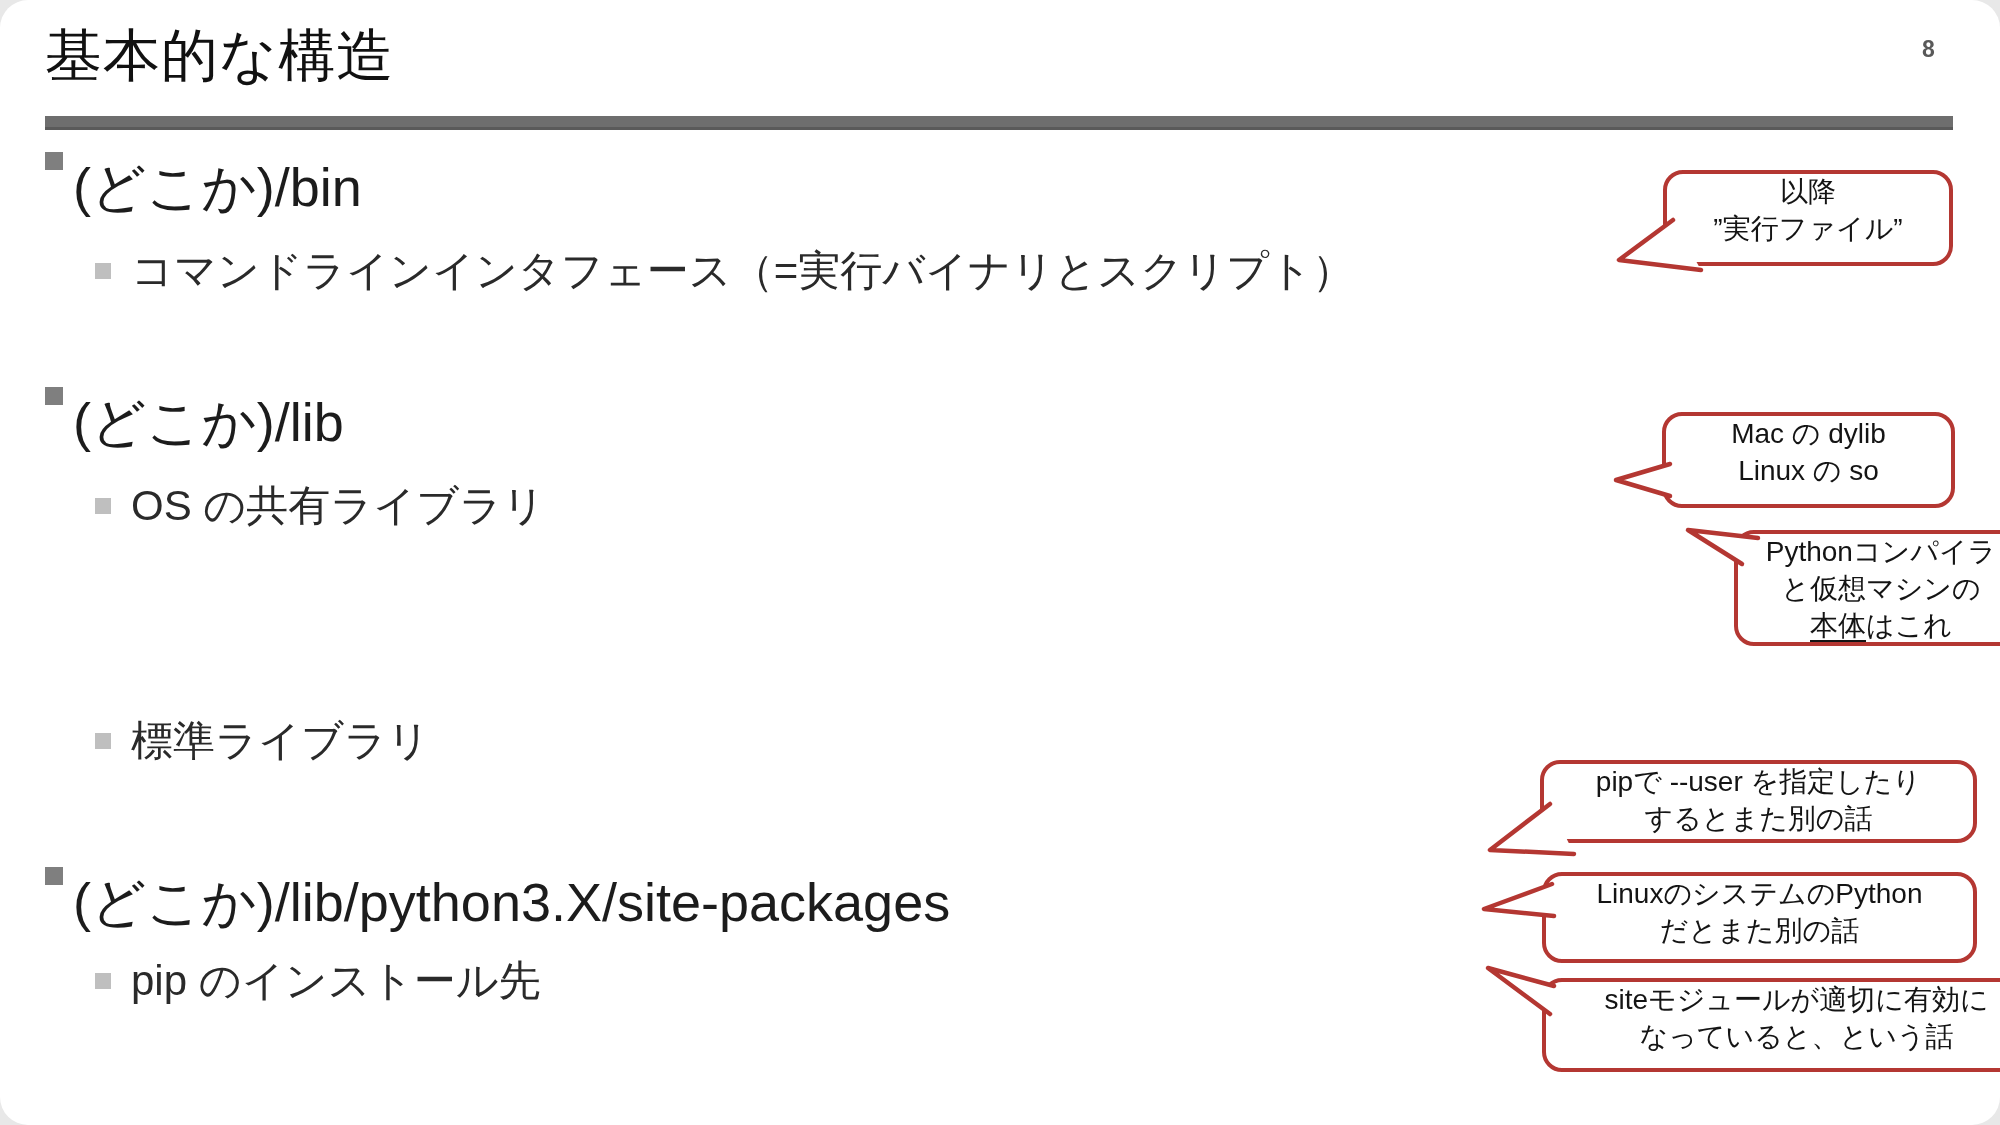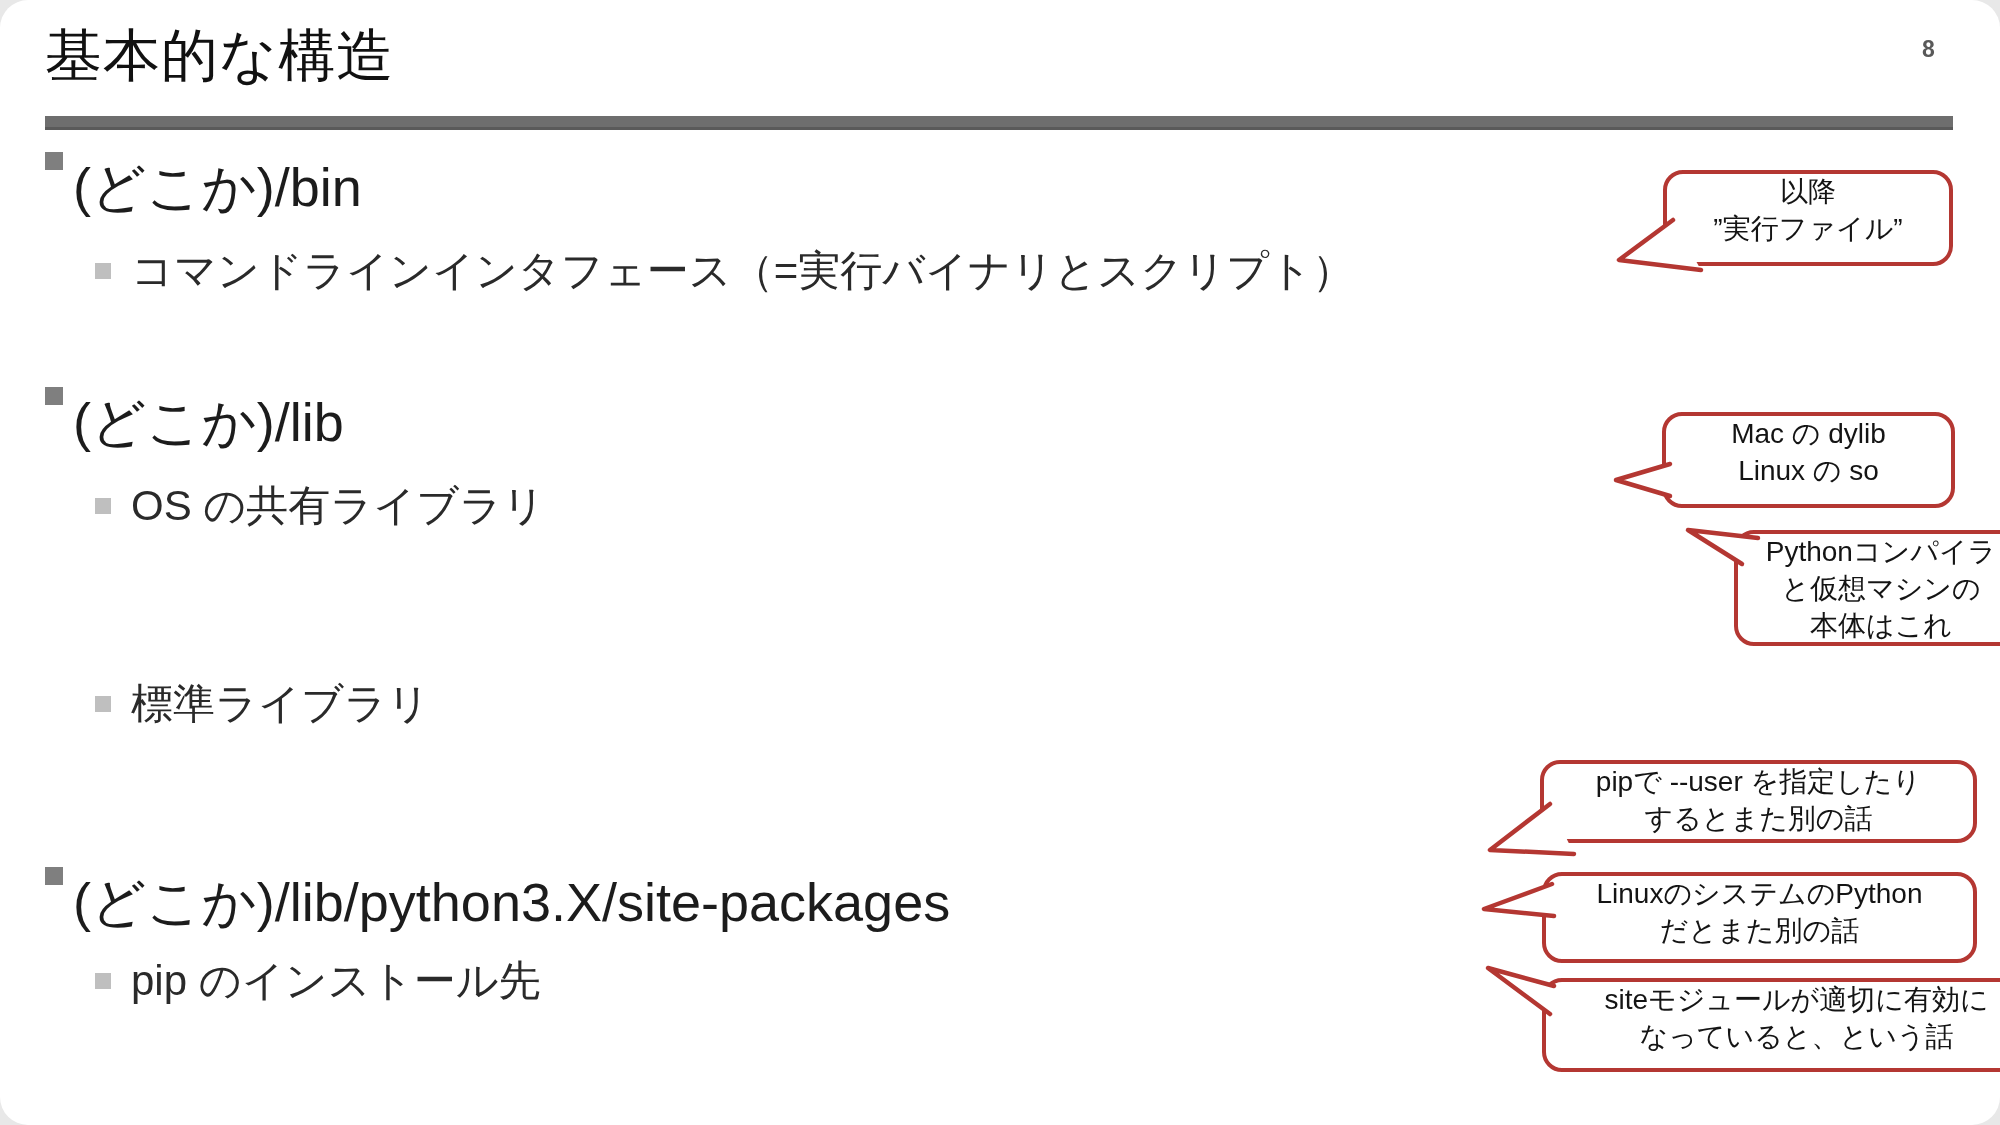--- a/index.html
+++ b/index.html
@@ -35,21 +35,21 @@
   .l2 .sq{width:16px;height:16px;background:var(--l2sq);margin-right:20px;flex:0 0 auto;}
   .callout{
     position:absolute;background:#fff;border:4px solid var(--red);border-radius:20px;
     display:flex;align-items:flex-start;justify-content:center;text-align:center;
     font-size:28px;line-height:1.32;color:#141414;
   }
   .callout .tail{position:absolute;overflow:visible;pointer-events:none;}
   .tail-fill{fill:#ffffff;stroke:none;}
   .tail-stroke{fill:none;stroke:var(--red);stroke-width:4.5;stroke-linejoin:round;stroke-linecap:round;}
   .callout-text{width:100%;}
-  .callout-text .u{text-underline-offset:5px;}
+  .callout-text .u{text-decoration:underline;text-underline-offset:5px;}
 </style>
 </head>
 <body>
 
 <div class="slide">
 
   <div class="title">基本的な構造</div>
   <div class="page-num">8</div>
   <div class="divider"></div>
 
@@ -64,21 +64,21 @@
 
   <div class="l1" style="top:387px">
     <span class="sq"></span>
     <span>(どこか)/lib</span>
   </div>
   <div class="l2" style="top:478px">
     <span class="sq"></span>
     <span>OS の共有ライブラリ</span>
   </div>
 
-  <div class="l2" style="top:676px">
+  <div class="l2" style="top:713px">
     <span class="sq"></span>
     <span>標準ライブラリ</span>
   </div>
 
   <div class="l1" style="top:867px">
     <span class="sq"></span>
     <span>(どこか)/lib/python3.X/site-packages</span>
   </div>
   <div class="l2" style="top:953px">
     <span class="sq"></span>

